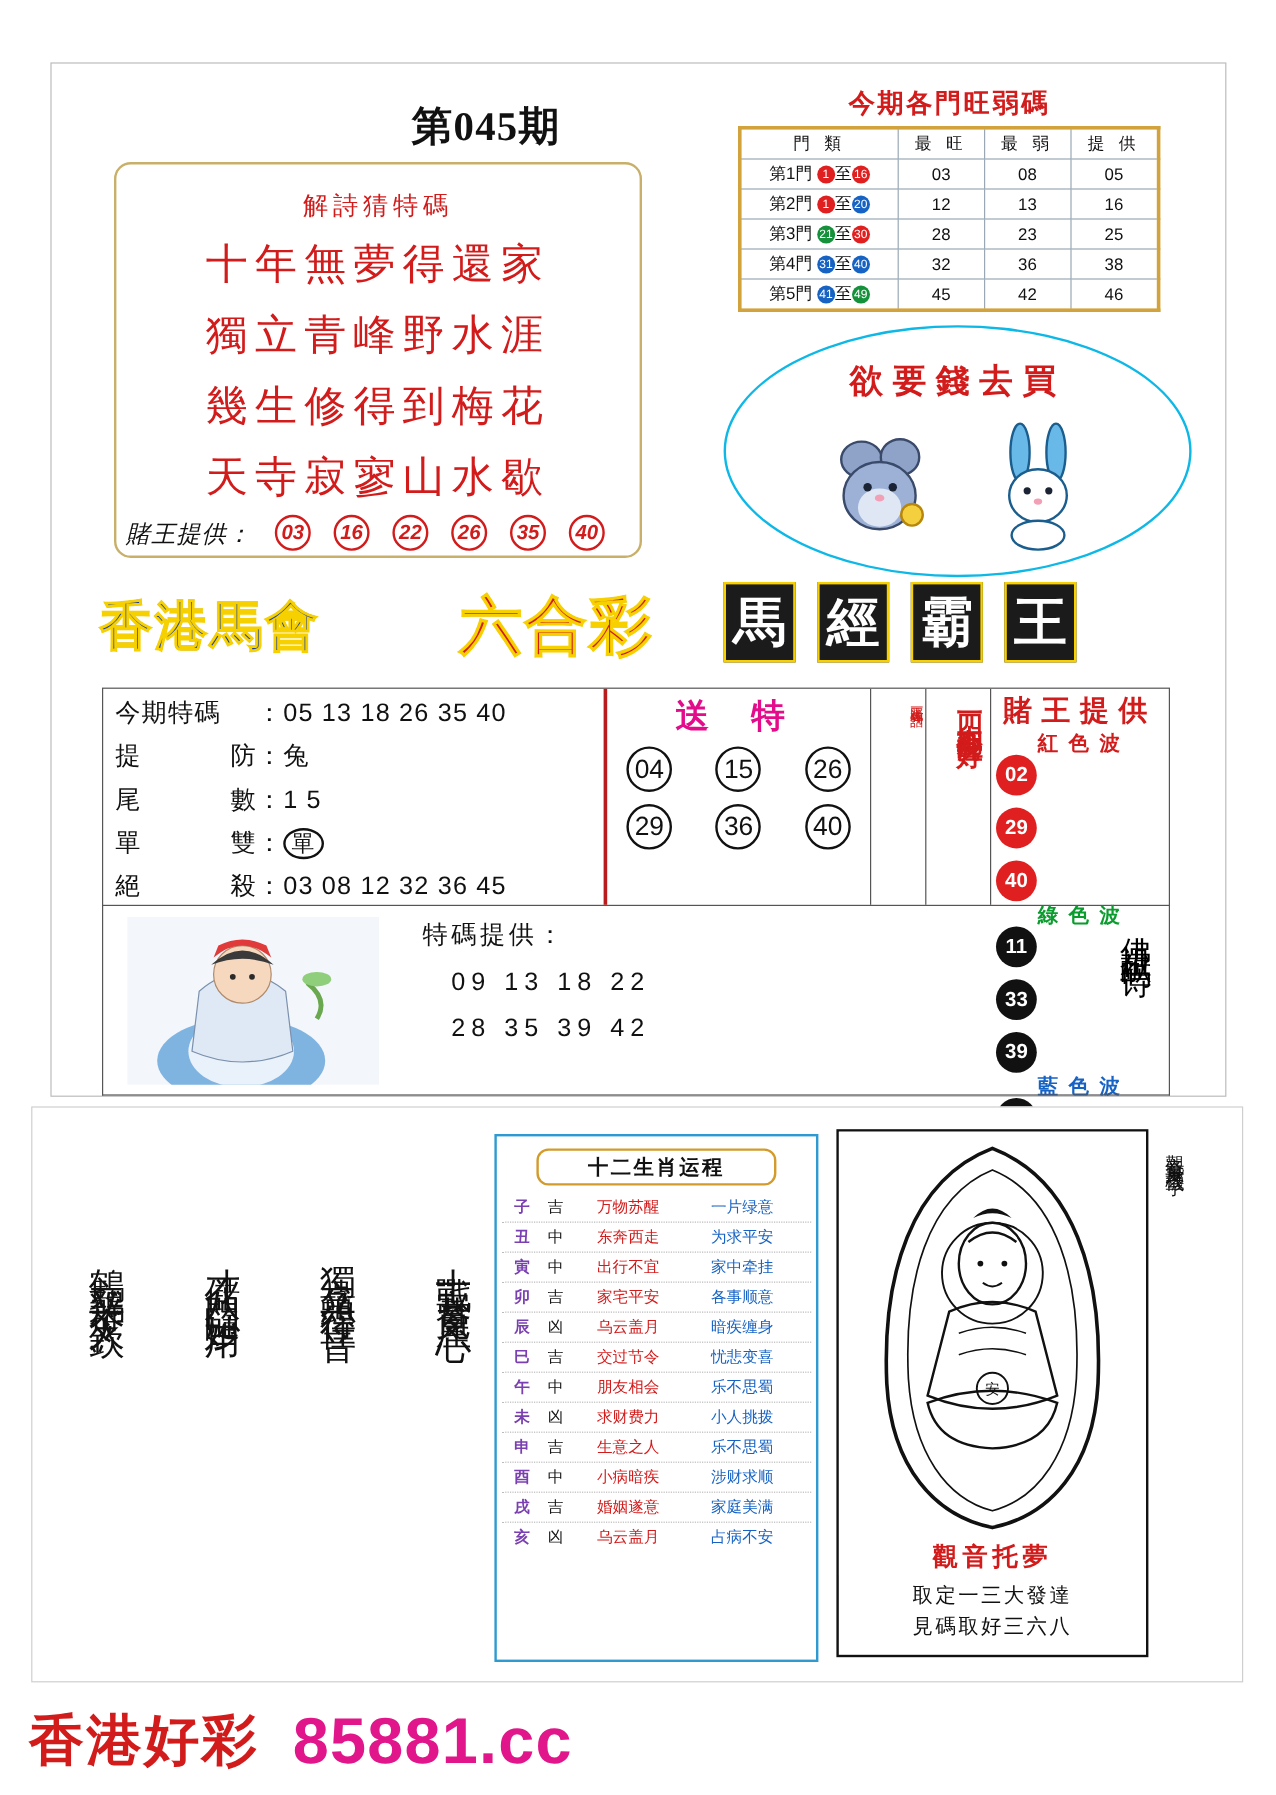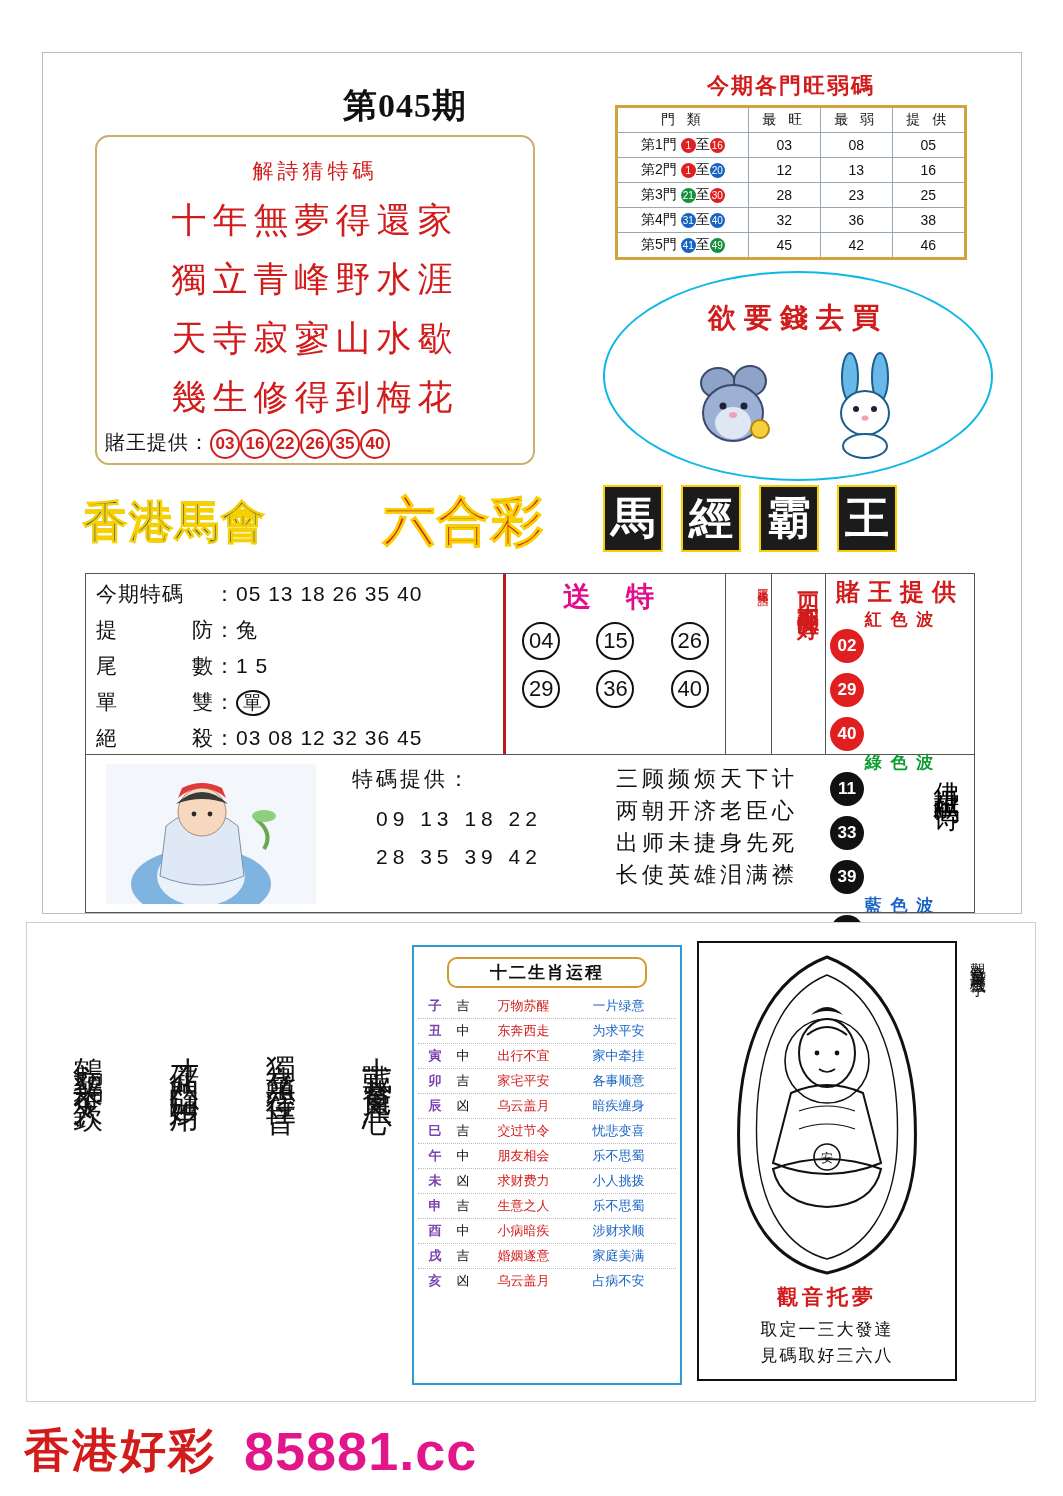--- a/index.html
+++ b/index.html
@@ -60,24 +60,25 @@
     color: #d21b1b;
     letter-spacing: 6px;
     margin-top: 12px;
     font-family: "Liberation Serif", serif;
   }
   .poem-footer {
     position: absolute;
     left: 8px; bottom: 4px;
     width: 430px;
     display: flex;
-    align-items: flex-start;
-    gap: 0;
+    align-items: flex-end;
+    gap: 19px;
     font-size: 20px;
     color: #111;
+    font-style: italic;
   }
   .poem-footer .lbl { color:#111; font-size: 20px; letter-spacing: 1px;}
   .ball-outline {
     display: inline-flex;
     align-items: center; justify-content: center;
     width: 30px; height: 30px;
     border: 2px solid #d21b1b;
     border-radius: 50%;
     color: #d21b1b;
     font-size: 17px;
@@ -483,22 +484,22 @@
 <div class="page">
 
   <div class="panel-top">
 
     <div class="issue-title">第045期</div>
 
     <div class="poem-box">
       <div class="poem-title">解詩猜特碼</div>
       <div class="poem-line">十年無夢得還家</div>
       <div class="poem-line">獨立青峰野水涯</div>
+      <div class="poem-line">幾生修得到梅花</div>
       <div class="poem-line">天寺寂寥山水歇</div>
-      <div class="poem-line">幾生修得到梅花</div>
       <div class="poem-footer">
         <span class="lbl">賭王提供：</span>
         <span class="ball-outline">03</span>
         <span class="ball-outline">16</span>
         <span class="ball-outline">22</span>
         <span class="ball-outline">26</span>
         <span class="ball-outline">35</span>
         <span class="ball-outline">40</span>
       </div>
     </div>
@@ -702,26 +703,20 @@
           <circle cx="104" cy="50" r="2.4" fill="#2b2b2b"></circle>
           <path d="M150 55 q18 14 8 30" stroke="#6aa84f" stroke-width="4" fill="none"></path>
           <ellipse cx="158" cy="52" rx="12" ry="6" fill="#8fce7a"></ellipse>
         </svg>
       </div>
       <div class="tema-nums">
         <div class="hd">特碼提供：</div>
         <div class="nm">09 13 18 22</div>
         <div class="nm">28 35 39 42</div>
       </div>
-      <div class="tema-poem">
-        <div>三顾频烦天下计</div>
-        <div>两朝开济老臣心</div>
-        <div>出师未捷身先死</div>
-        <div>长使英雄泪满襟</div>
-      </div>
       <div class="tema-right">佛祖献码诗</div>
     </div>
   </div>
 
   <div class="smudge">&nbsp;</div>
 
   <div class="panel-bottom">
 
 
     <div class="vpoem">

